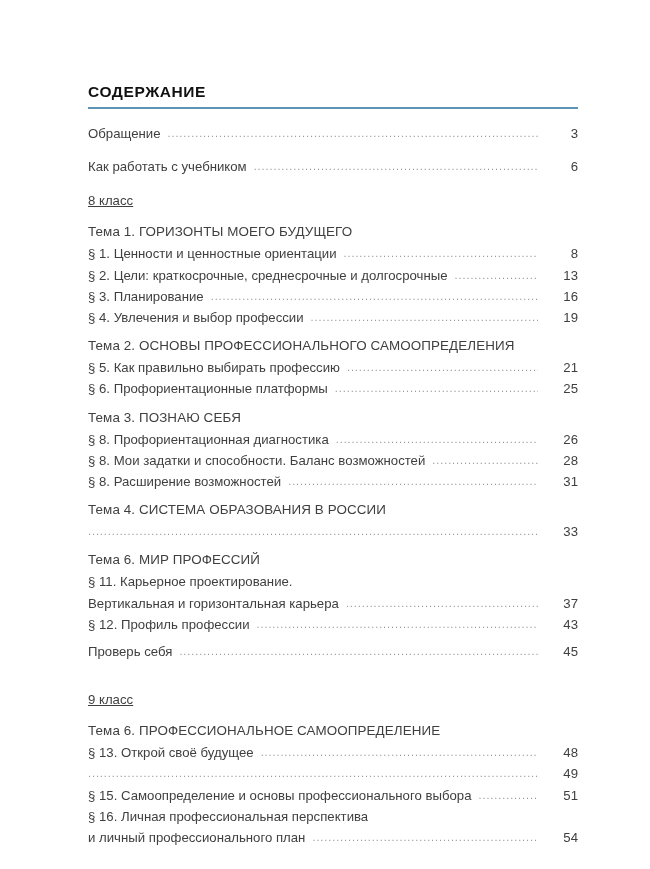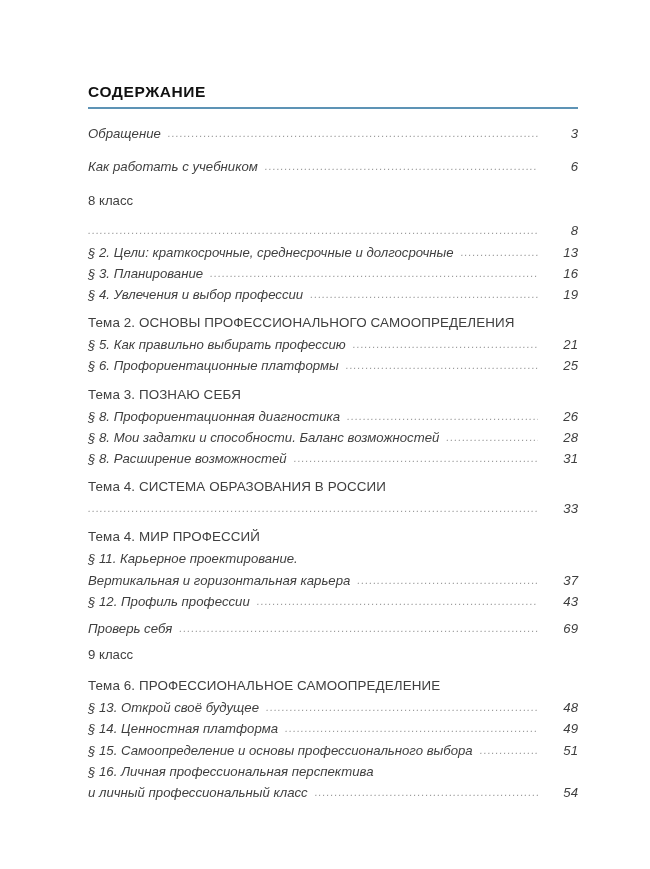--- a/index.html
+++ b/index.html
@@ -44,21 +44,20 @@
     width: 490px;
   }
 
   .row {
     display: flex;
     align-items: baseline;
     font-size: 13.2px;
     line-height: 1.0;
     color: #3f3f3f;
     white-space: nowrap;
-    font-style: italic;
   }
 
   .row .label {
     flex: 0 0 auto;
     padding-right: 7px;
   }
 
   .row .leader {
     flex: 1 1 auto;
     overflow: hidden;
@@ -77,27 +76,27 @@
     font-size: 13.2px;
     padding-left: 6px;
   }
 
   
   .row.no-leader .leader { visibility: hidden; }
   .row.no-leader .pageno { visibility: hidden; }
 
   
   .row.front        { margin-bottom: 20px; }          
-  .grade-label      { font-size: 13.2px; color: #3f3f3f; margin: 6px 0 16px 0; }
+  .grade-label      { font-size: 13.2px; color: #3f3f3f; margin: 6px 0 16px 0; text-decoration: underline; }
   .theme-head       { font-size: 13.4px; color: #3f3f3f; margin: 0 0 8px 0; letter-spacing: 0.1px; white-space: nowrap; }
   .entry            { margin-bottom: 8px; }
   .block            { margin-bottom: 14px; }
   .block:last-child { margin-bottom: 0; }
   .standalone       { margin-top: 14px; align-items: flex-end; }
-  .grade-gap        { margin-top: 12px; }
+  .grade-gap        { margin-top: 34px; }
 </style>
 </head>
 <body>
 
 <div class="page">
 
   <h1 class="toc-title">СОДЕРЖАНИЕ</h1>
 
   <div class="title-rule"></div>
 
@@ -108,21 +107,23 @@
         <span class="pageno">3</span>
       </div>
       <div class="row front">
         <span class="label">Как работать с учебником</span>
         <span class="leader">............................................................................................................................................................................................................................</span>
         <span class="pageno">6</span>
       </div>
       <div>
         <div class="grade-label">8 класс</div>
         <div class="block">
-          <div class="row entry">
+          <div class="theme-head">Тема 1. ГОРИЗОНТЫ МОЕГО БУДУЩЕГО</div>
+          <div class="row entry">
+            <span class="label">§ 1. Ценности и ценностные ориентации</span>
             <span class="leader">............................................................................................................................................................................................................................</span>
             <span class="pageno">8</span>
           </div>
           <div class="row entry">
             <span class="label">§ 2. Цели: краткосрочные, среднесрочные и долгосрочные</span>
             <span class="leader">............................................................................................................................................................................................................................</span>
             <span class="pageno">13</span>
           </div>
           <div class="row entry">
             <span class="label">§ 3. Планирование</span>
@@ -167,69 +168,68 @@
           </div>
         </div>
         <div class="block">
           <div class="theme-head">Тема 4. СИСТЕМА ОБРАЗОВАНИЯ В РОССИИ</div>
           <div class="row entry">
             <span class="leader">............................................................................................................................................................................................................................</span>
             <span class="pageno">33</span>
           </div>
         </div>
         <div class="block">
-          <div class="theme-head">Тема 4. МИР ПРОФЕССИЙ</div>
+          <div class="theme-head">Тема 6. МИР ПРОФЕССИЙ</div>
           <div class="row entry no-leader">
             <span class="label">§ 11. Карьерное проектирование.</span>
             <span class="leader">............................................................................................................................................................................................................................</span>
             <span class="pageno"></span>
           </div>
           <div class="row entry">
             <span class="label">Вертикальная и горизонтальная карьера</span>
             <span class="leader">............................................................................................................................................................................................................................</span>
             <span class="pageno">37</span>
           </div>
           <div class="row entry">
             <span class="label">§ 12. Профиль профессии</span>
             <span class="leader">............................................................................................................................................................................................................................</span>
             <span class="pageno">43</span>
           </div>
         </div>
         <div class="row entry standalone">
           <span class="label">Проверь себя</span>
           <span class="leader">............................................................................................................................................................................................................................</span>
-          <span class="pageno">69</span>
+          <span class="pageno">45</span>
         </div>
       </div>
       <div class="grade-gap">
         <div class="grade-label">9 класс</div>
         <div class="block">
           <div class="theme-head">Тема 6. ПРОФЕССИОНАЛЬНОЕ САМООПРЕДЕЛЕНИЕ</div>
           <div class="row entry">
             <span class="label">§ 13. Открой своё будущее</span>
             <span class="leader">............................................................................................................................................................................................................................</span>
             <span class="pageno">48</span>
           </div>
           <div class="row entry">
-            <span class="label">§ 14. Ценностная платформа</span>
             <span class="leader">............................................................................................................................................................................................................................</span>
             <span class="pageno">49</span>
           </div>
           <div class="row entry">
             <span class="label">§ 15. Самоопределение и основы профессионального выбора</span>
             <span class="leader">............................................................................................................................................................................................................................</span>
             <span class="pageno">51</span>
           </div>
           <div class="row entry no-leader">
             <span class="label">§ 16. Личная профессиональная перспектива</span>
             <span class="leader">............................................................................................................................................................................................................................</span>
             <span class="pageno"></span>
           </div>
           <div class="row entry">
-            <span class="label">и личный профессиональный класс</span>
+            <span class="label">и личный профессионального план</span>
             <span class="leader">............................................................................................................................................................................................................................</span>
             <span class="pageno">54</span>
           </div>
         </div>
       </div>
     </div>
 
 </div>
 
 </body></html>

